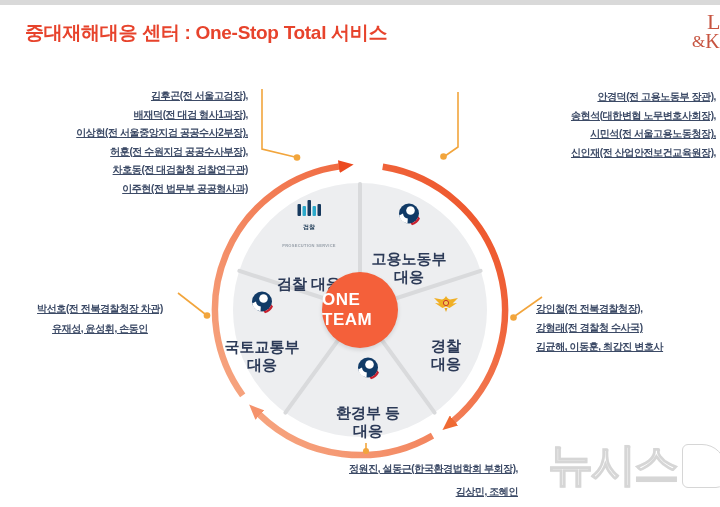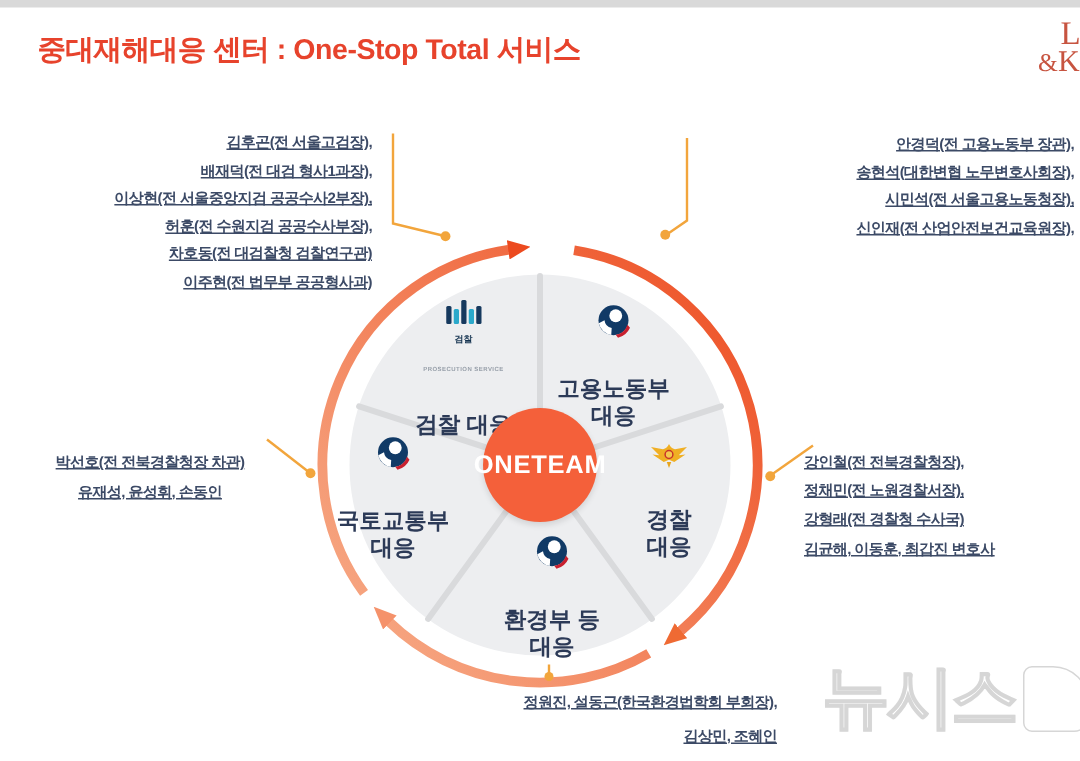--- a/index.html
+++ b/index.html
@@ -37,21 +37,21 @@
   .seg-labor{left:349px;top:202px;width:120px;}
   .seg-police{left:406px;top:295px;width:80px;}
   .seg-environment{left:308px;top:356px;width:120px;}
   .seg-molit{left:202px;top:290px;width:120px;}
   .seg .icon-wrap{display:flex;flex-direction:column;align-items:center;}
   .seg .seg-label{margin-top:20px;}
   .pros-caption{font-size:6px;font-weight:700;color:#14324f;margin-top:1px;letter-spacing:0;}
   .pros-subcaption{font-size:4px;color:#98a0aa;letter-spacing:.3px;margin-top:1px;}
   .center-circle{
     position:absolute;left:322px;top:272px;width:76px;height:76px;border-radius:50%;
-    background:#f4603a;display:flex;flex-direction:row;align-items:center;justify-content:center;
+    background:#f4603a;display:flex;flex-direction:column;justify-content:center;
     color:#ffffff;font-weight:700;font-size:17px;line-height:20px;letter-spacing:.5px;
     box-shadow:0 2px 4px rgba(0,0,0,.12);
   }
   .watermark{position:absolute;left:548px;top:442px;display:flex;align-items:flex-start;}
   .watermark .wm-text{
     font-size:45px;font-weight:700;color:#ffffff;letter-spacing:-2px;line-height:1;
     -webkit-text-stroke:1.3px #d6d6d6;text-shadow:0 0 1px #d9d9d9;
   }
   .watermark .wm-mark{
     width:42px;height:42px;margin-left:5px;margin-top:2px;background:#fff;
@@ -209,21 +209,20 @@
     <div>신인재(전 산업안전보건교육원장),</div>
   </div>
 
   <div class="name-block nb-molit">
     <div>박선호(전 전북경찰청장 차관)</div>
     <div>유재성, 윤성휘, 손동인</div>
   </div>
 
   <div class="name-block nb-police">
     <div>강인철(전 전북경찰청장),</div>
-    <div>정채민(전 노원경찰서장),</div>
     <div>강형래(전 경찰청 수사국)</div>
     <div>김균해, 이동훈, 최갑진 변호사</div>
   </div>
 
   <div class="name-block nb-environment">
     <div>정원진, 설동근(한국환경법학회 부회장),</div>
     <div>김상민, 조혜인</div>
   </div>
 
   <div class="watermark">

